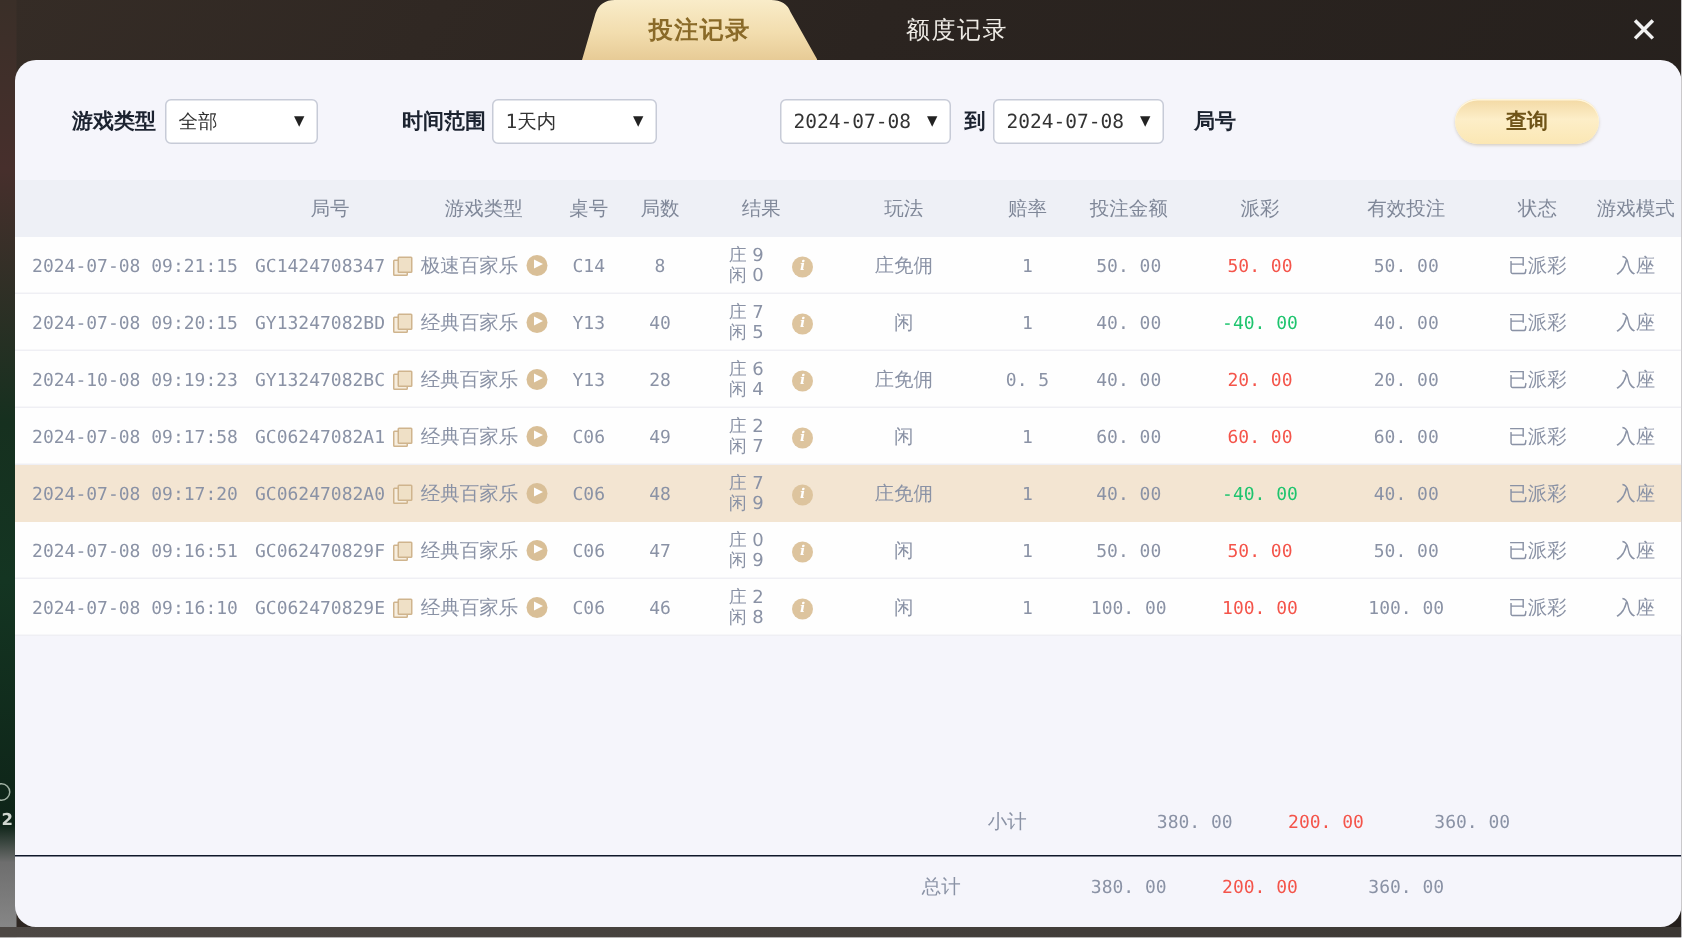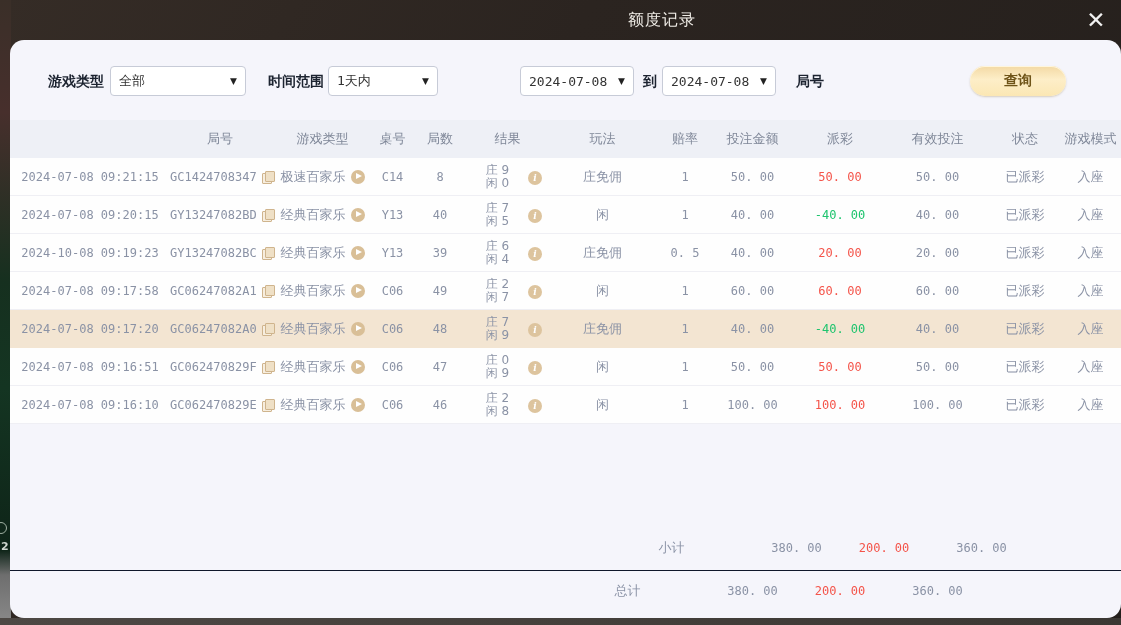--- a/index.html
+++ b/index.html
@@ -15,21 +15,21 @@
   .bg-peek-char { position:absolute; left:1px; top:540px; color:#cfd6cf; font-size:11px; font-weight:bold; }
   .bg-peek-o { position:absolute; left:-5px; top:522px; width:12px; height:12px; border:1px solid #9fb0a2; border-radius:50%; }
   .bg-bottom-strip { position:absolute; left:0; bottom:0; width:1121px; height:7px; background:linear-gradient(90deg,#4d4844,#3b3733); }
 
   
   .tab-active { position:absolute; left:388px; top:0; width:157px; height:40px;
     background:linear-gradient(180deg,#f9ecc9 0%, #f2ddae 55%, #e7cb96 100%);
     clip-path:path("M 0 40 L 9 9 Q 12 0 22 0 L 126 0 Q 136 0 139 8 L 157 40 Z");
     display:flex; align-items:center; justify-content:center;
     color:#8a6a28; font-size:16px; font-weight:bold; letter-spacing:1px; cursor:pointer; }
-  .tab-inactive { position:absolute; left:552px; top:0; width:220px; height:40px;
+  .tab-inactive { position:absolute; left:528px; top:0; width:220px; height:40px;
     display:flex; align-items:center; justify-content:center;
     color:#efece6; font-size:16px; letter-spacing:1px; cursor:pointer; }
   .close-btn { position:absolute; left:1078px; top:4px; width:36px; height:32px;
     color:#f2f2f2; font-size:23px; font-weight:300; display:flex; align-items:center; justify-content:center; cursor:pointer; }
 
   
   .modal { position:absolute; left:10px; top:40px; width:1111px; height:578px;
     background:#f5f5fb; border-radius:14px; overflow:hidden; }
 
   
@@ -82,28 +82,29 @@
 <body>
 
 <div class="canvas">
 
   <div class="bg-left-strip">
     <div class="bg-peek-o"></div>
     <div class="bg-peek-char">2</div>
   </div>
   <div class="bg-bottom-strip"></div>
 
+  <div class="tab-active">投注记录</div>
   <div class="tab-inactive">额度记录</div>
   <div class="close-btn">✕</div>
 
   <div class="modal">
 
     <div class="filters">
       <span class="f-label" style="left:38px;">游戏类型</span>
-      <div class="select" style="left:100px; width:136px;">
+      <div class="select" style="left:100px; width:102px;">
         <span class="val">全部</span>
         <span class="caret">▼</span>
       </div>
 
       <span class="f-label" style="left:258px;">时间范围</span>
       <div class="select" style="left:318px; width:110px;">
         <span class="val">1天内</span>
         <span class="caret">▼</span>
       </div>
 
@@ -198,21 +199,21 @@
         <div class="cell num">2024-10-08 09:19:23</div>
         <div class="cell round-cell">
           <span class="num">GY13247082BC</span>
           <span class="copy-icon"></span>
         </div>
         <div class="cell game-cell">
           <span>经典百家乐</span>
           <span class="play-icon"></span>
         </div>
         <div class="cell num">Y13</div>
-        <div class="cell num">39</div>
+        <div class="cell num">28</div>
         <div class="cell result-cell">
           <span class="result-line">庄 6</span>
           <span class="result-line">闲 4</span>
         </div>
         <div class="cell">
           <span class="info-icon">i</span>
         </div>
         <div class="cell">庄免佣</div>
         <div class="cell num">0. 5</div>
         <div class="cell num">40. 00</div>

